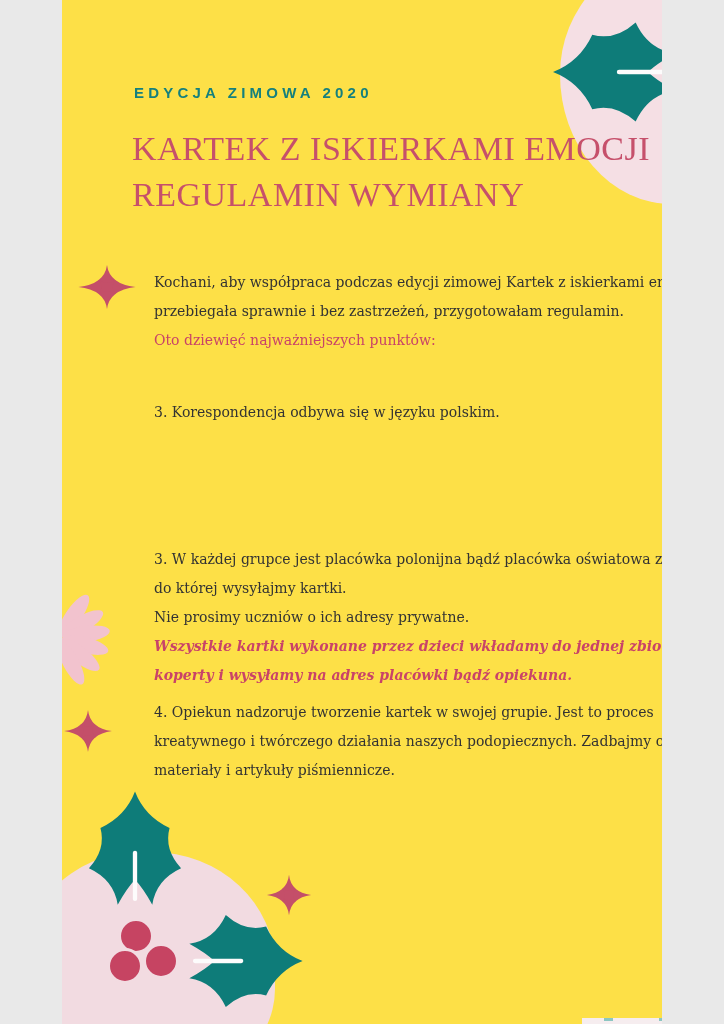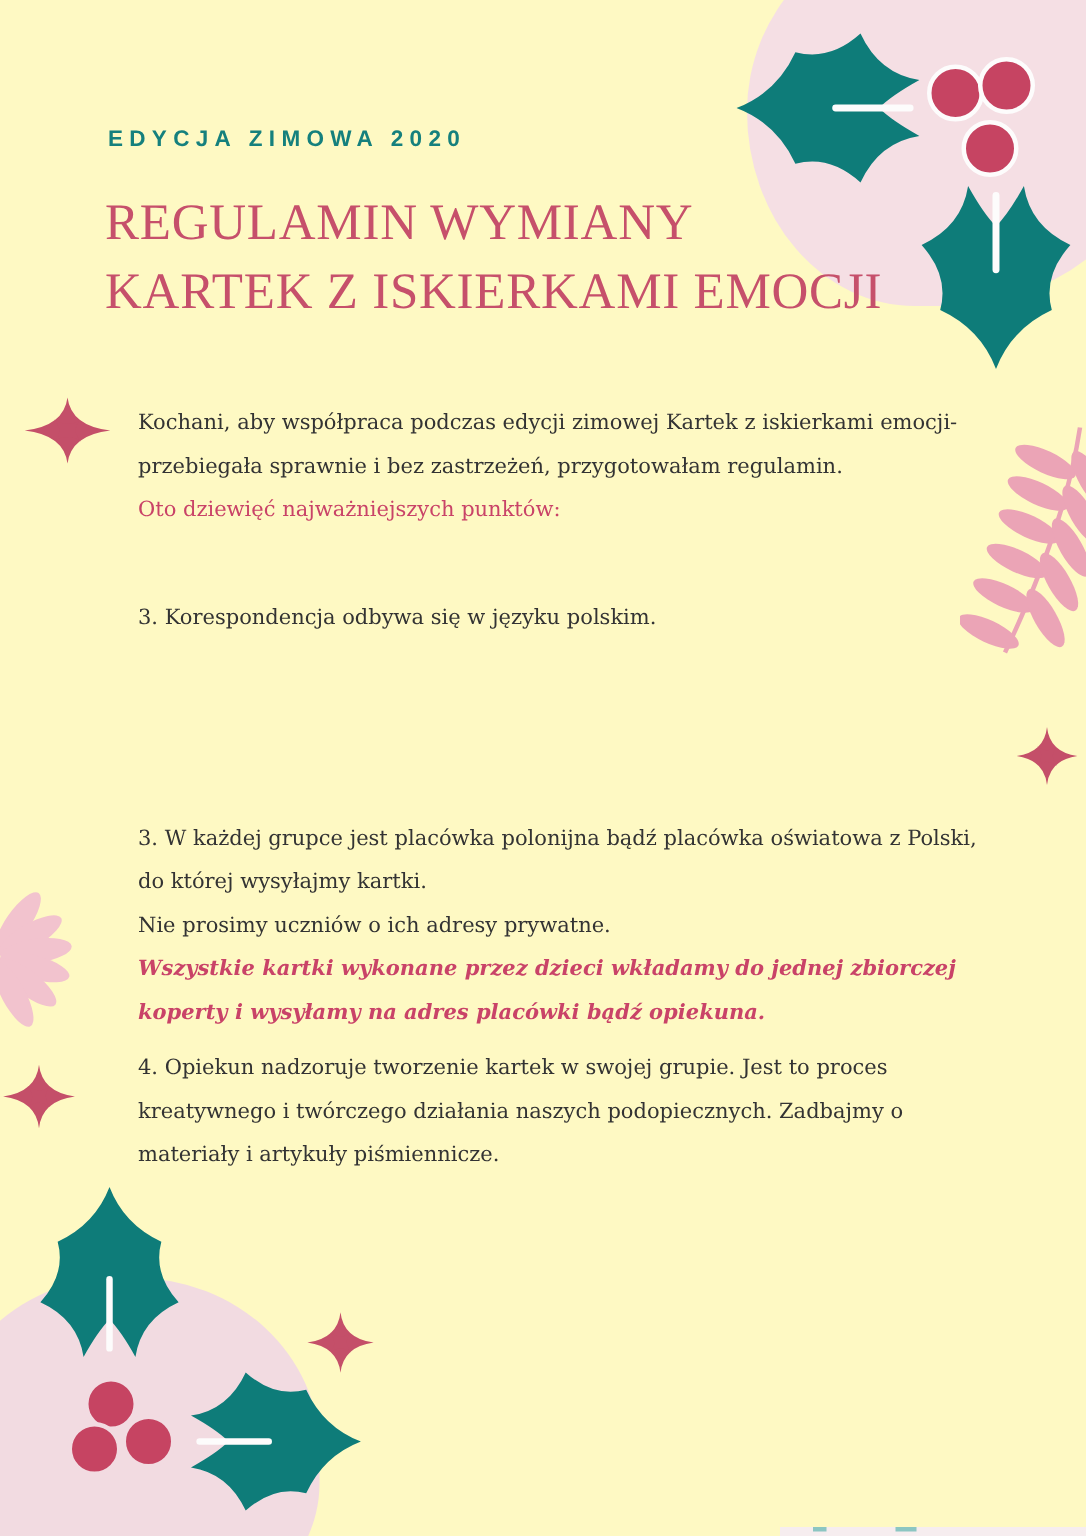--- a/index.html
+++ b/index.html
@@ -1,18 +1,18 @@
 <!DOCTYPE html>
 <html><head>
 <meta charset="utf-8">
 <style>
   html,body{margin:0;padding:0;background:#e9e9e9;}
   .page{
-    position:relative; width:724px; height:1024px; margin:0 auto;
-    background:#fef9c3; overflow:hidden;
+    position:relative; width:600px; height:1024px; margin:0 auto;
+    background:#fde047; overflow:hidden;
     font-family:"DejaVu Serif", serif;
   }
   .abs{position:absolute;}
 
   .kicker{
     position:absolute; left:72px; top:84px;
     font-family:"Liberation Sans", sans-serif;
     font-size:15px; font-weight:700; letter-spacing:4.2px;
     color:#15807d;
   }
@@ -139,22 +139,22 @@
     <circle cx="34" cy="23" r="16.5" fill="#c64462" stroke="#f2dbe1" stroke-width="3"></circle>
     <circle cx="23" cy="53" r="16.5" fill="#c64462" stroke="#f2dbe1" stroke-width="3"></circle>
     <circle cx="59" cy="48" r="16.5" fill="#c64462" stroke="#f2dbe1" stroke-width="3"></circle>
   </svg>
   <svg class="abs" style="left:203px;top:872px" width="48" height="46" viewBox="0 0 100 100" preserveAspectRatio="none">
       <use href="#sparkle"></use>
     </svg>
 
   <div class="kicker">EDYCJA ZIMOWA 2020</div>
   <h1 class="title">
+    <span class="block">KARTEK Z ISKIERKAMI EMOCJI</span>
     <span class="block">REGULAMIN WYMIANY</span>
-    <span class="block">KARTEK Z ISKIERKAMI EMOCJI</span>
   </h1>
 
   <div class="para" style="top:268px">
     <span>Kochani, aby współpraca podczas edycji zimowej Kartek z iskierkami emocji- przebiegała sprawnie i bez zastrzeżeń, przygotowałam regulamin.</span>
     <span class="block accent">Oto dziewięć najważniejszych punktów:</span>
   </div>
 
   <div class="para" style="top:398px">
     <span>3. Korespondencja odbywa się w języku polskim.</span>
   </div>

